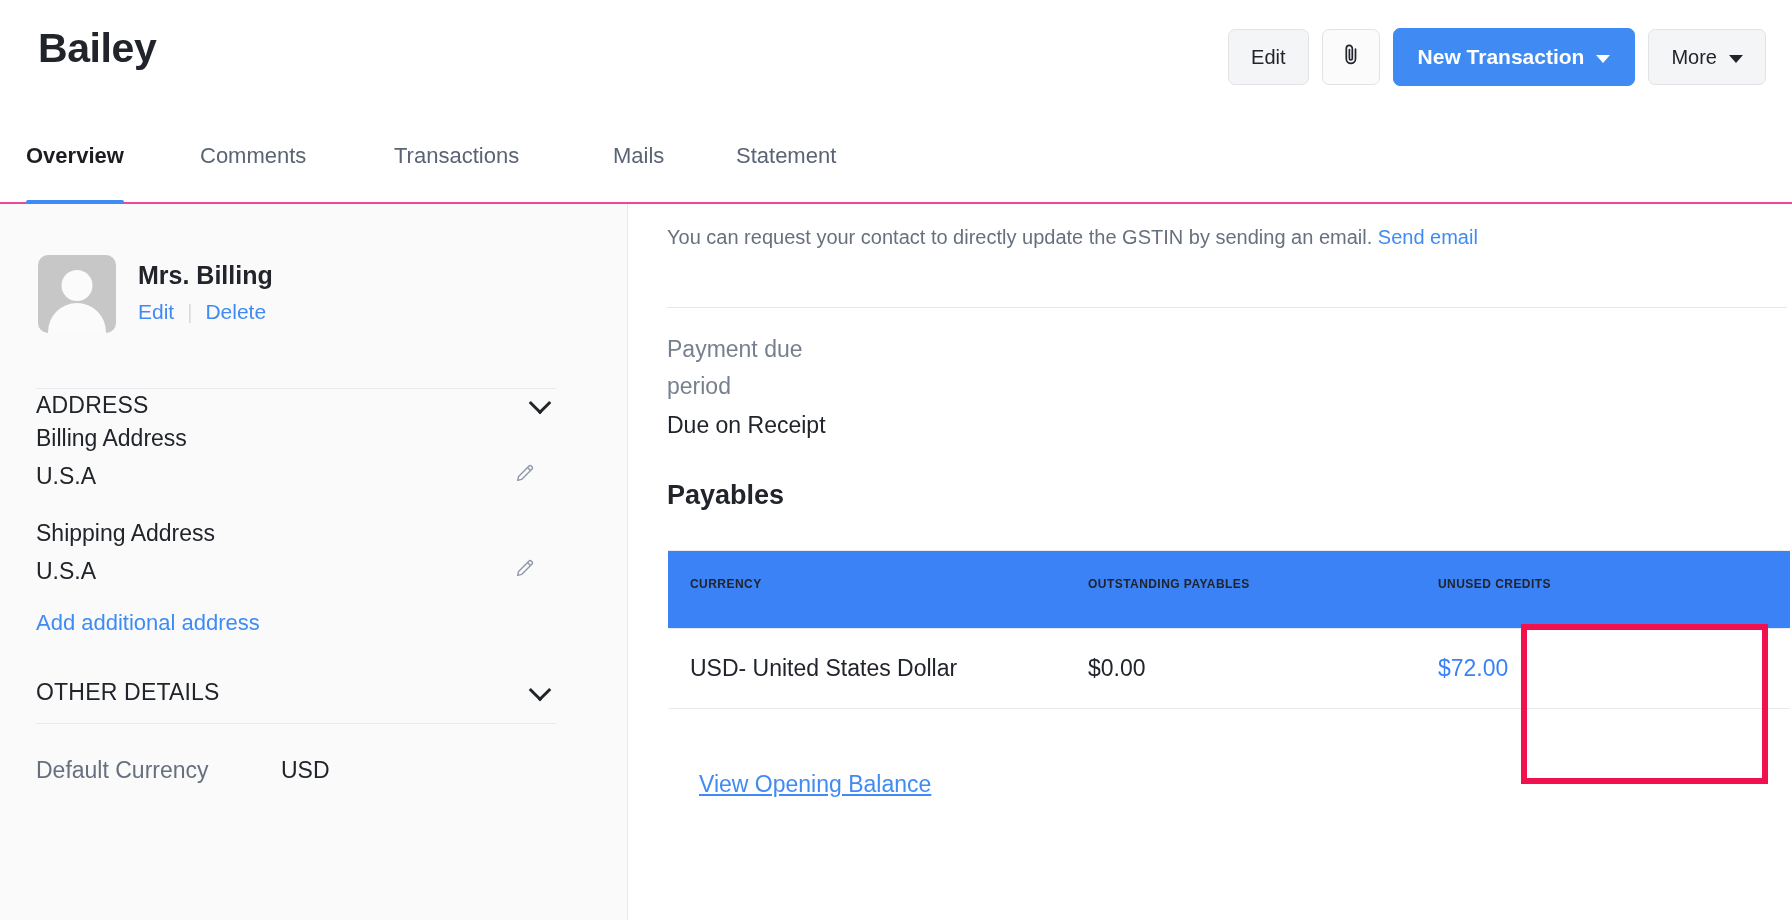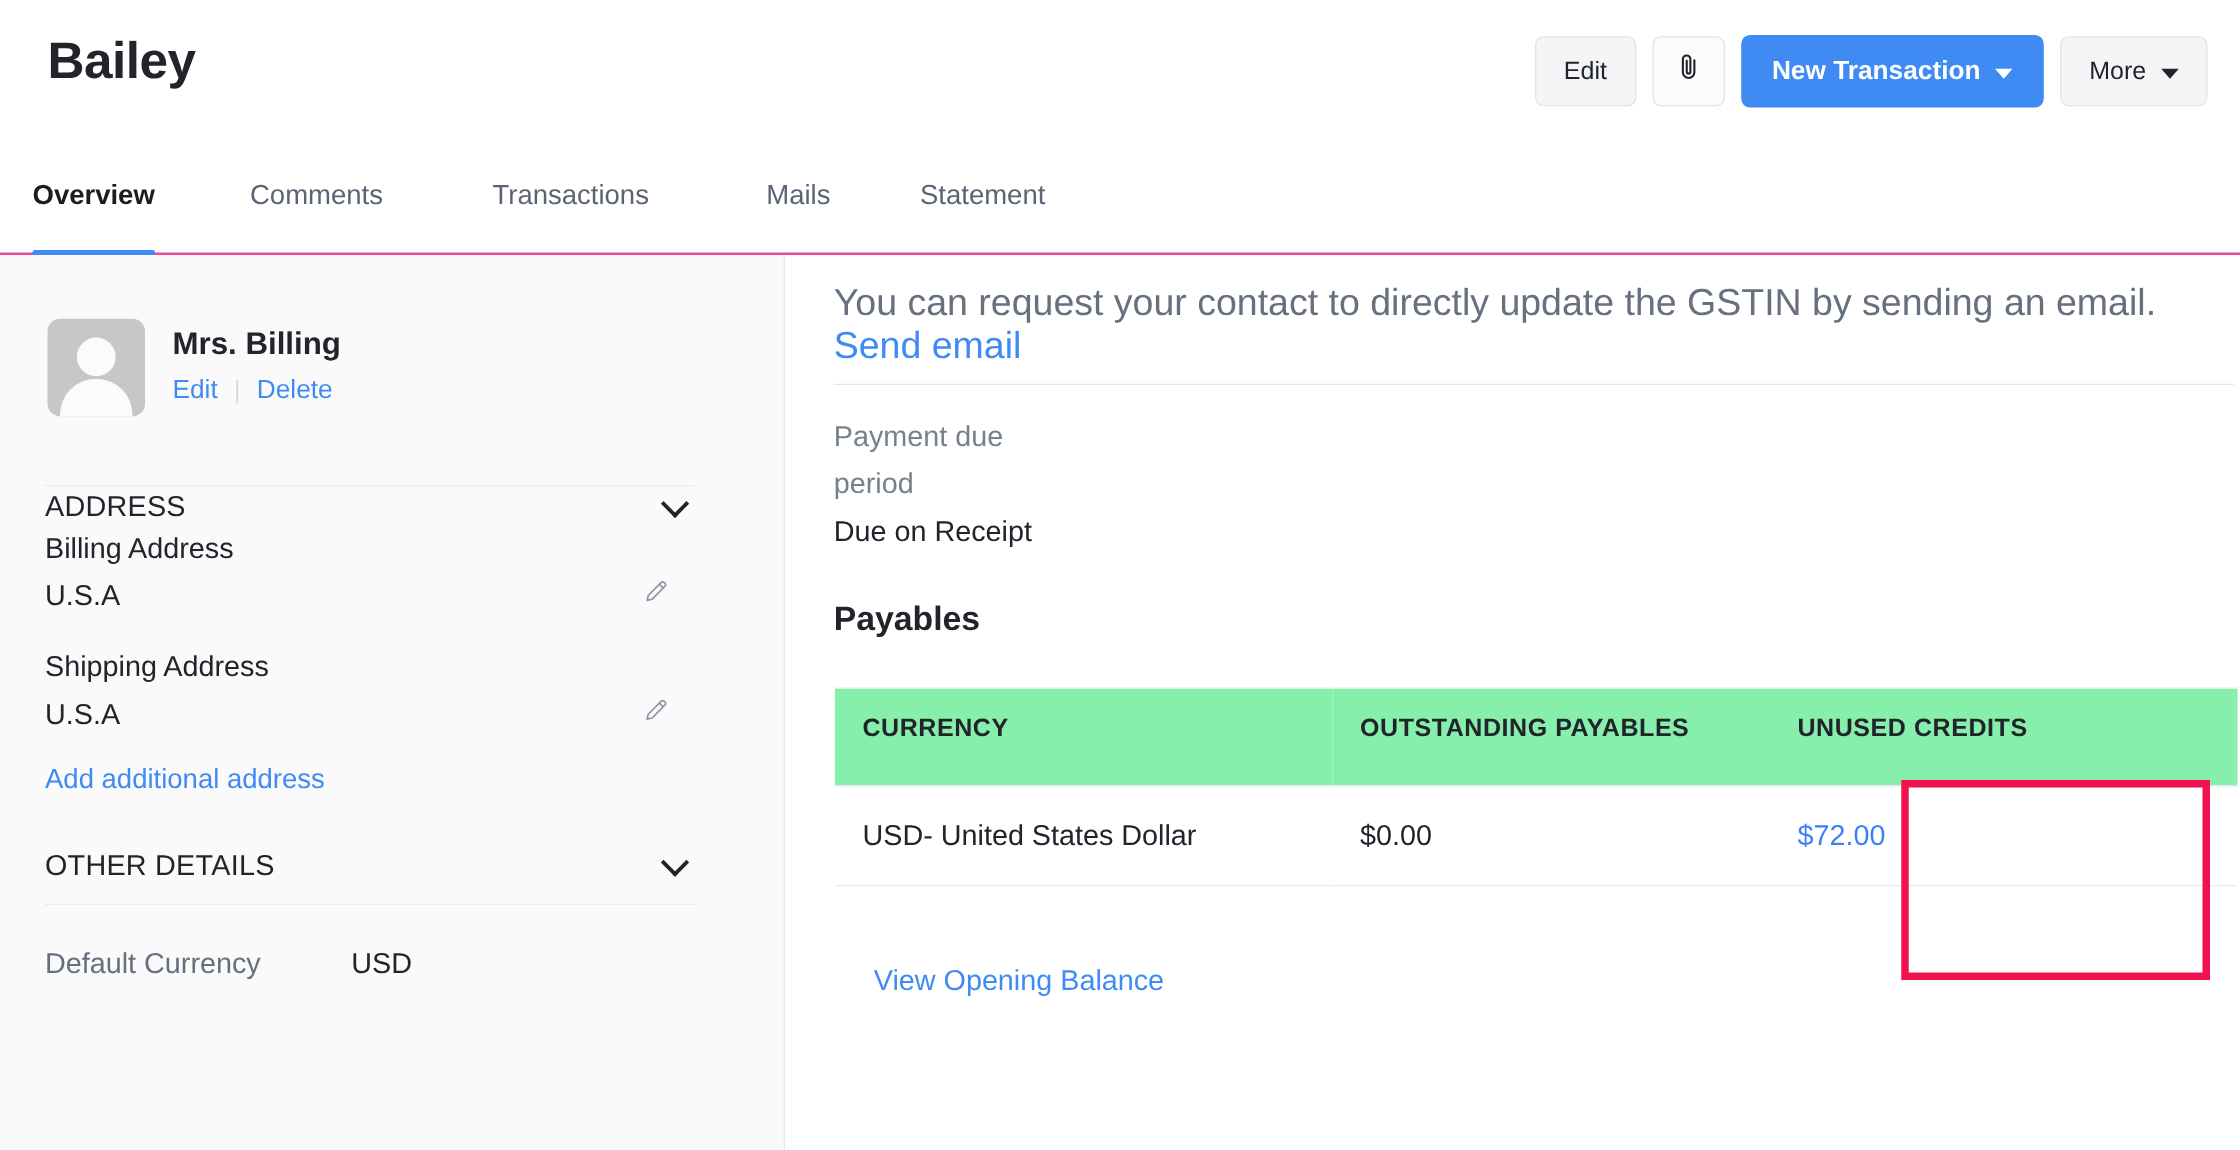--- a/index.html
+++ b/index.html
@@ -291,21 +291,21 @@
     top: 204px;
     width: 1163px;
     height: 716px;
     background: #ffffff;
   }
 
   .gstin-note {
     position: absolute;
     left: 38px;
     top: 22px;
-    font-size: 30px;
+    font-size: 20px;
     color: #67707f;
   }
   .gstin-note .link { color: #3f8bf3; }
 
   .main-rule {
     position: absolute;
     left: 38px;
     width: 1120px;
     height: 1px;
     background: #e4e6e9;
@@ -339,25 +339,25 @@
 
   .ptable {
     position: absolute;
     left: 39px;
     top: 346px;
     width: 1122px;
     border-collapse: collapse;
     table-layout: fixed;
   }
   .ptable th {
-    background: #86efac;
+    background: #3b82f6;
     border-top: 1px solid #e8eaec;
     border-bottom: 1px solid #e8eaec;
     text-align: left;
-    font-size: 20px;
+    font-size: 12px;
     font-weight: 700;
     letter-spacing: 0.45px;
     color: #21242b;
     padding: 16px 0 28px 22px;
     height: 78px;
   }
   .ptable td {
     border-bottom: 1px solid #e8eaec;
     font-size: 23px;
     color: #21242b;
@@ -370,20 +370,21 @@
   .col-outstanding { width: 350px; }
   .col-credits { width: 374px; }
 
   .view-opening {
     position: absolute;
     left: 70px;
     top: 567px;
     font-size: 23px;
     color: #3f8bf3;
     cursor: pointer;
+    text-decoration: underline;
   }
 
   
   .highlight-box {
     position: absolute;
     left: 1521px;
     top: 624px;
     width: 247px;
     height: 160px;
     border: 6px solid #f2114f;

